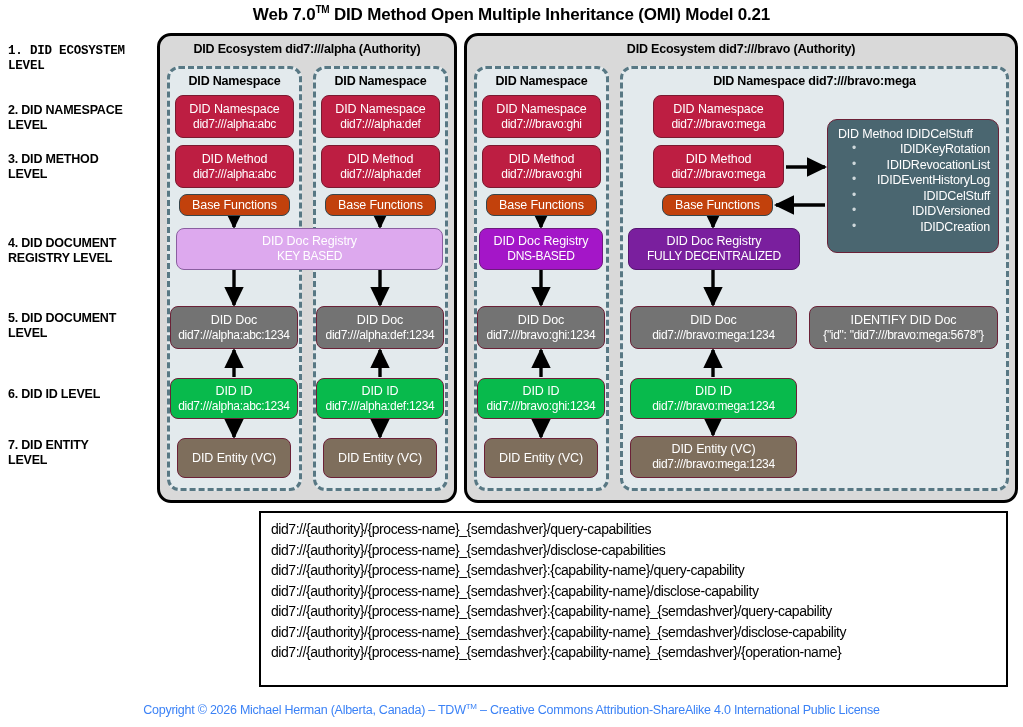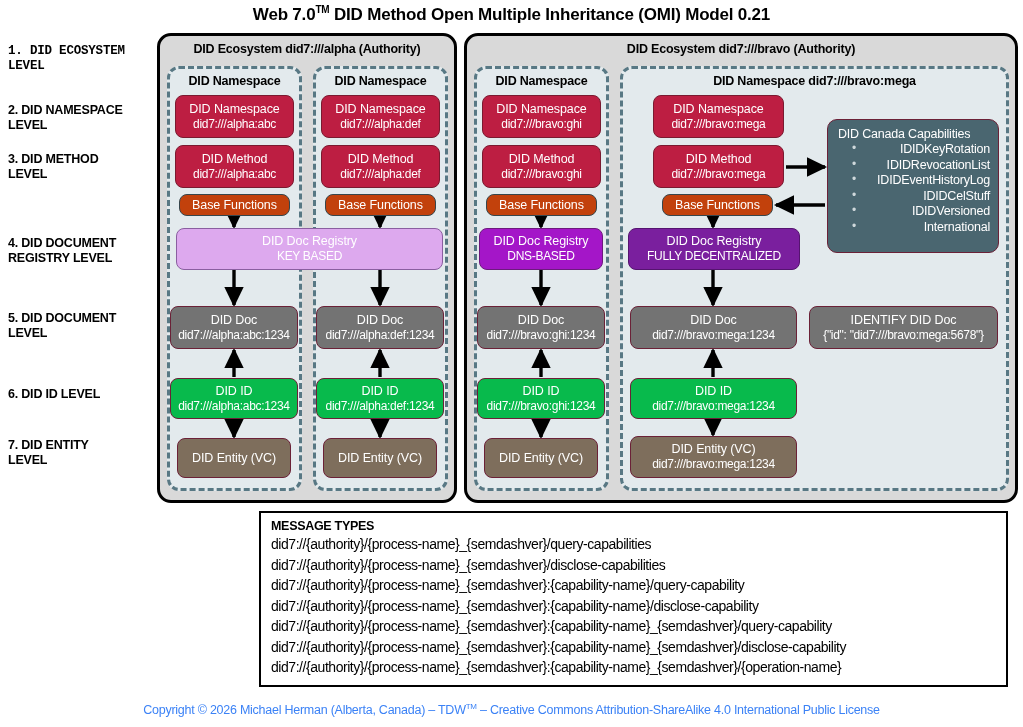--- a/index.html
+++ b/index.html
@@ -280,28 +280,28 @@
   <div class="node n-green" style="left:630px;top:378px;width:167px;height:41px;">
     <div class="l1">DID ID</div>
     <div class="l2">did7:///bravo:mega:1234</div>
   </div>
   <div class="node n-brown" style="left:630px;top:436px;width:167px;height:42px;">
     <div class="l1">DID Entity (VC)</div>
     <div class="l2">did7:///bravo:mega:1234</div>
   </div>
 
   <div class="caps" style="left:827px;top:119px;width:172px;height:134px;">
-    <div class="caps-title">DID Canada Capabilities</div>
+    <div class="caps-title">DID Method IDIDCelStuff</div>
     <ul>
       <li>IDIDKeyRotation</li>
       <li>IDIDRevocationList</li>
       <li>IDIDEventHistoryLog</li>
       <li>IDIDCelStuff</li>
       <li>IDIDVersioned</li>
-      <li>International</li>
+      <li>IDIDCreation</li>
     </ul>
   </div>
 
   <div class="arrow" style="left:0;top:0;width:1023px;height:510px;">
     <svg width="1023" height="510" viewBox="0 0 1023 510">
       <defs>
         <marker id="ah" markerWidth="7" markerHeight="7" refX="5.4" refY="3.1" orient="auto">
           <path d="M0,0.2 L6,3.1 L0,6 z" fill="#000"></path>
         </marker>
       </defs>
@@ -330,21 +330,20 @@
         <line x1="713" y1="419" x2="713" y2="435"></line>
 
         <line x1="786" y1="167" x2="825" y2="167"></line>
 
         <line x1="825" y1="205" x2="776" y2="205"></line>
       </g>
     </svg>
   </div>
 
   <div class="msgbox" style="left:259px;top:511px;width:749px;height:176px;">
-    <div class="msg-title">MESSAGE TYPES</div>
     <div class="msg-line">did7://{authority}/{process-name}_{semdashver}/query-capabilities</div>
     <div class="msg-line">did7://{authority}/{process-name}_{semdashver}/disclose-capabilities</div>
     <div class="msg-line">did7://{authority}/{process-name}_{semdashver}:{capability-name}/query-capability</div>
     <div class="msg-line">did7://{authority}/{process-name}_{semdashver}:{capability-name}/disclose-capability</div>
     <div class="msg-line">did7://{authority}/{process-name}_{semdashver}:{capability-name}_{semdashver}/query-capability</div>
     <div class="msg-line">did7://{authority}/{process-name}_{semdashver}:{capability-name}_{semdashver}/disclose-capability</div>
     <div class="msg-line">did7://{authority}/{process-name}_{semdashver}:{capability-name}_{semdashver}/{operation-name}</div>
   </div>
 
   <div class="footer" style="top:702px;">

